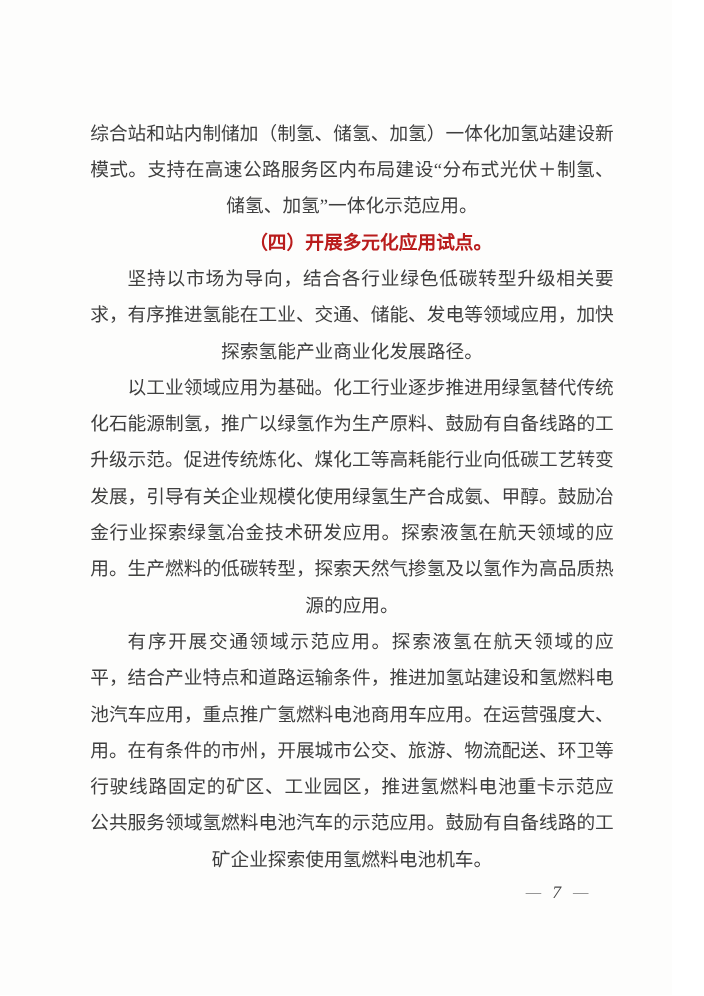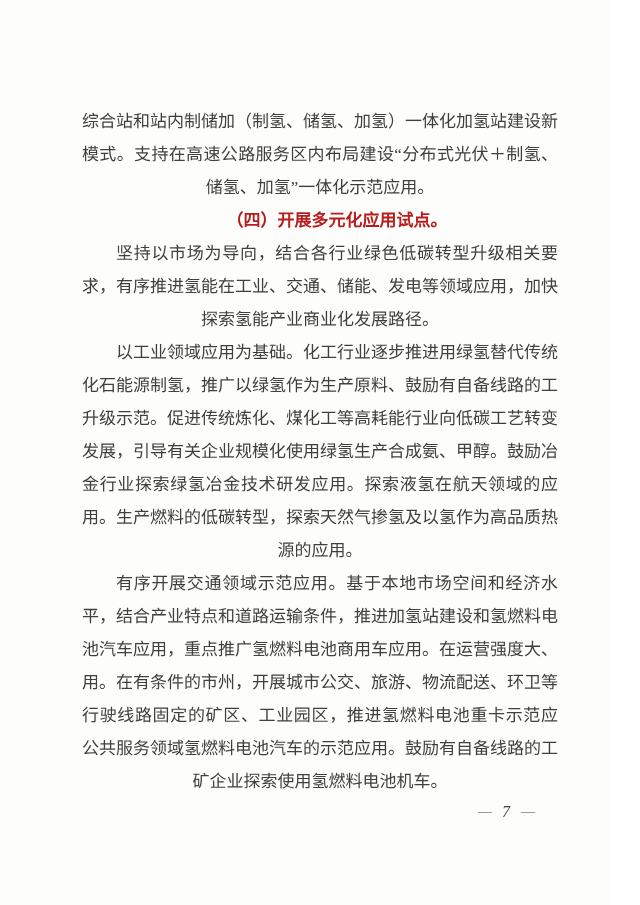--- a/index.html
+++ b/index.html
@@ -75,21 +75,21 @@
       <div class="line fill indent">坚持以市场为导向，结合各行业绿色低碳转型升级相关要</div>
       <div class="line fill">求，有序推进氢能在工业、交通、储能、发电等领域应用，加快</div>
       <div class="line">探索氢能产业商业化发展路径。</div>
       <div class="line fill indent">以工业领域应用为基础。化工行业逐步推进用绿氢替代传统</div>
       <div class="line fill">化石能源制氢，推广以绿氢作为生产原料、鼓励有自备线路的工</div>
       <div class="line fill">升级示范。促进传统炼化、煤化工等高耗能行业向低碳工艺转变</div>
       <div class="line fill">发展，引导有关企业规模化使用绿氢生产合成氨、甲醇。鼓励冶</div>
       <div class="line fill">金行业探索绿氢冶金技术研发应用。探索液氢在航天领域的应</div>
       <div class="line fill">用。生产燃料的低碳转型，探索天然气掺氢及以氢作为高品质热</div>
       <div class="line">源的应用。</div>
-      <div class="line fill indent">有序开展交通领域示范应用。基于本地市场空间和经济水</div>
+      <div class="line fill indent">有序开展交通领域示范应用。探索液氢在航天领域的应</div>
       <div class="line fill">平，结合产业特点和道路运输条件，推进加氢站建设和氢燃料电</div>
       <div class="line fill">池汽车应用，重点推广氢燃料电池商用车应用。在运营强度大、</div>
       <div class="line fill">用。在有条件的市州，开展城市公交、旅游、物流配送、环卫等</div>
       <div class="line fill">行驶线路固定的矿区、工业园区，推进氢燃料电池重卡示范应</div>
       <div class="line fill">公共服务领域氢燃料电池汽车的示范应用。鼓励有自备线路的工</div>
       <div class="line">矿企业探索使用氢燃料电池机车。</div>
     </div>
   <div class="footer">
     <span class="dash">—</span>
     <span class="pagenum">7</span>

